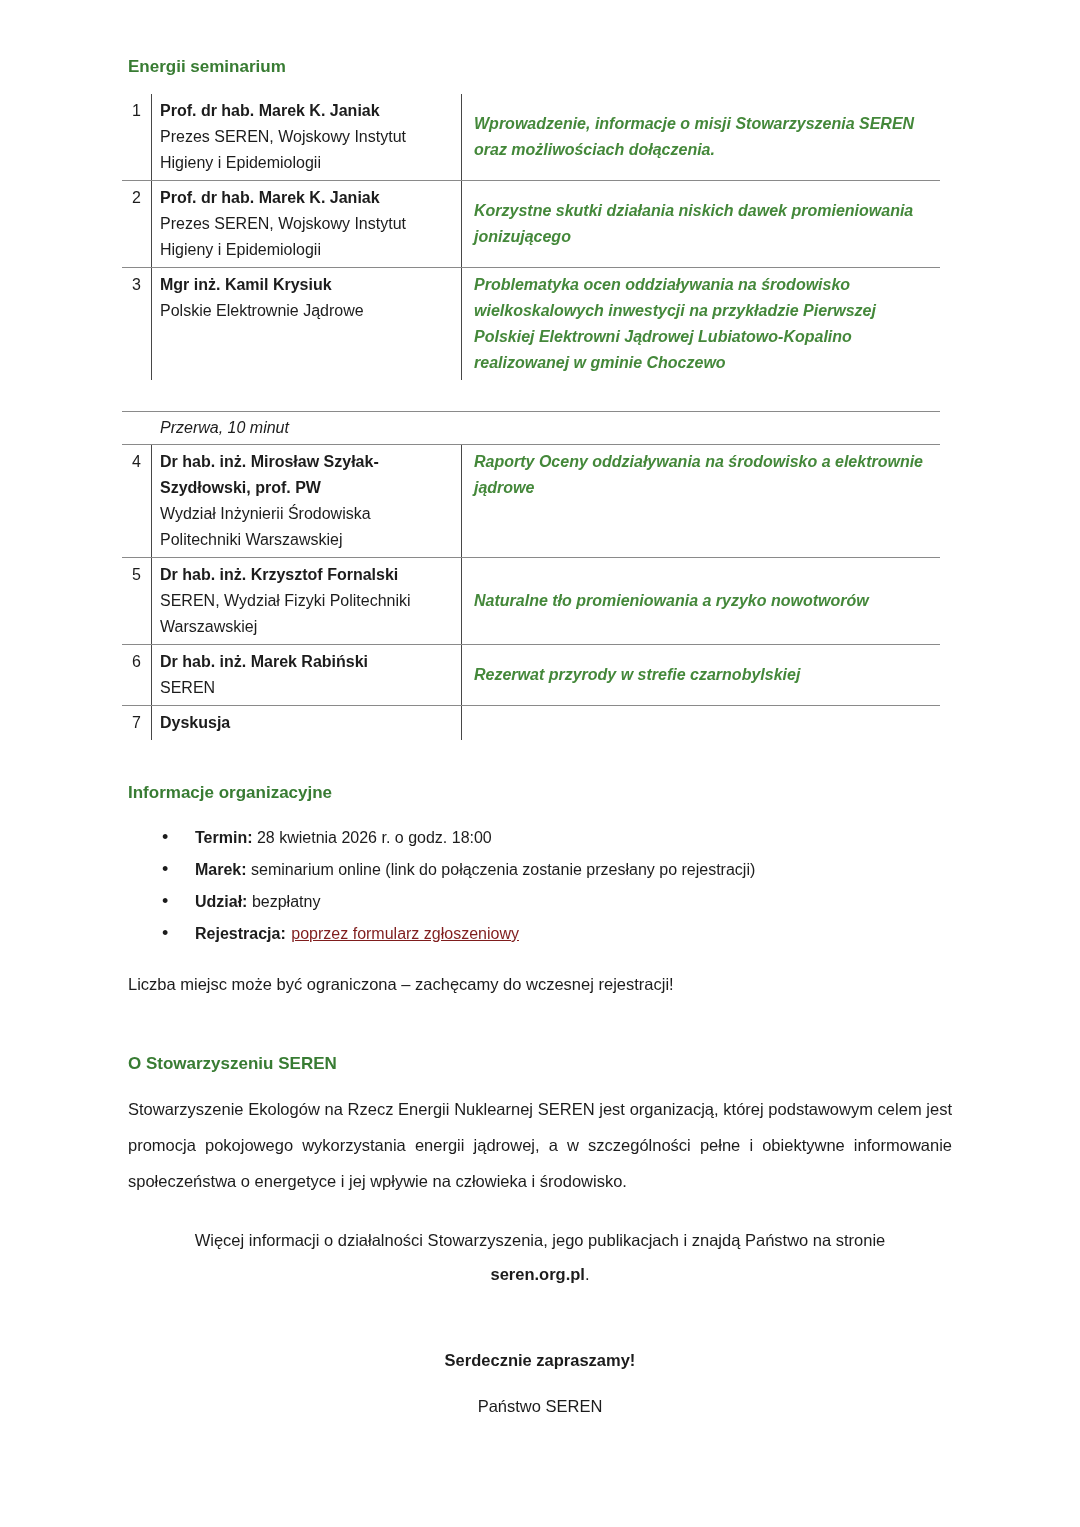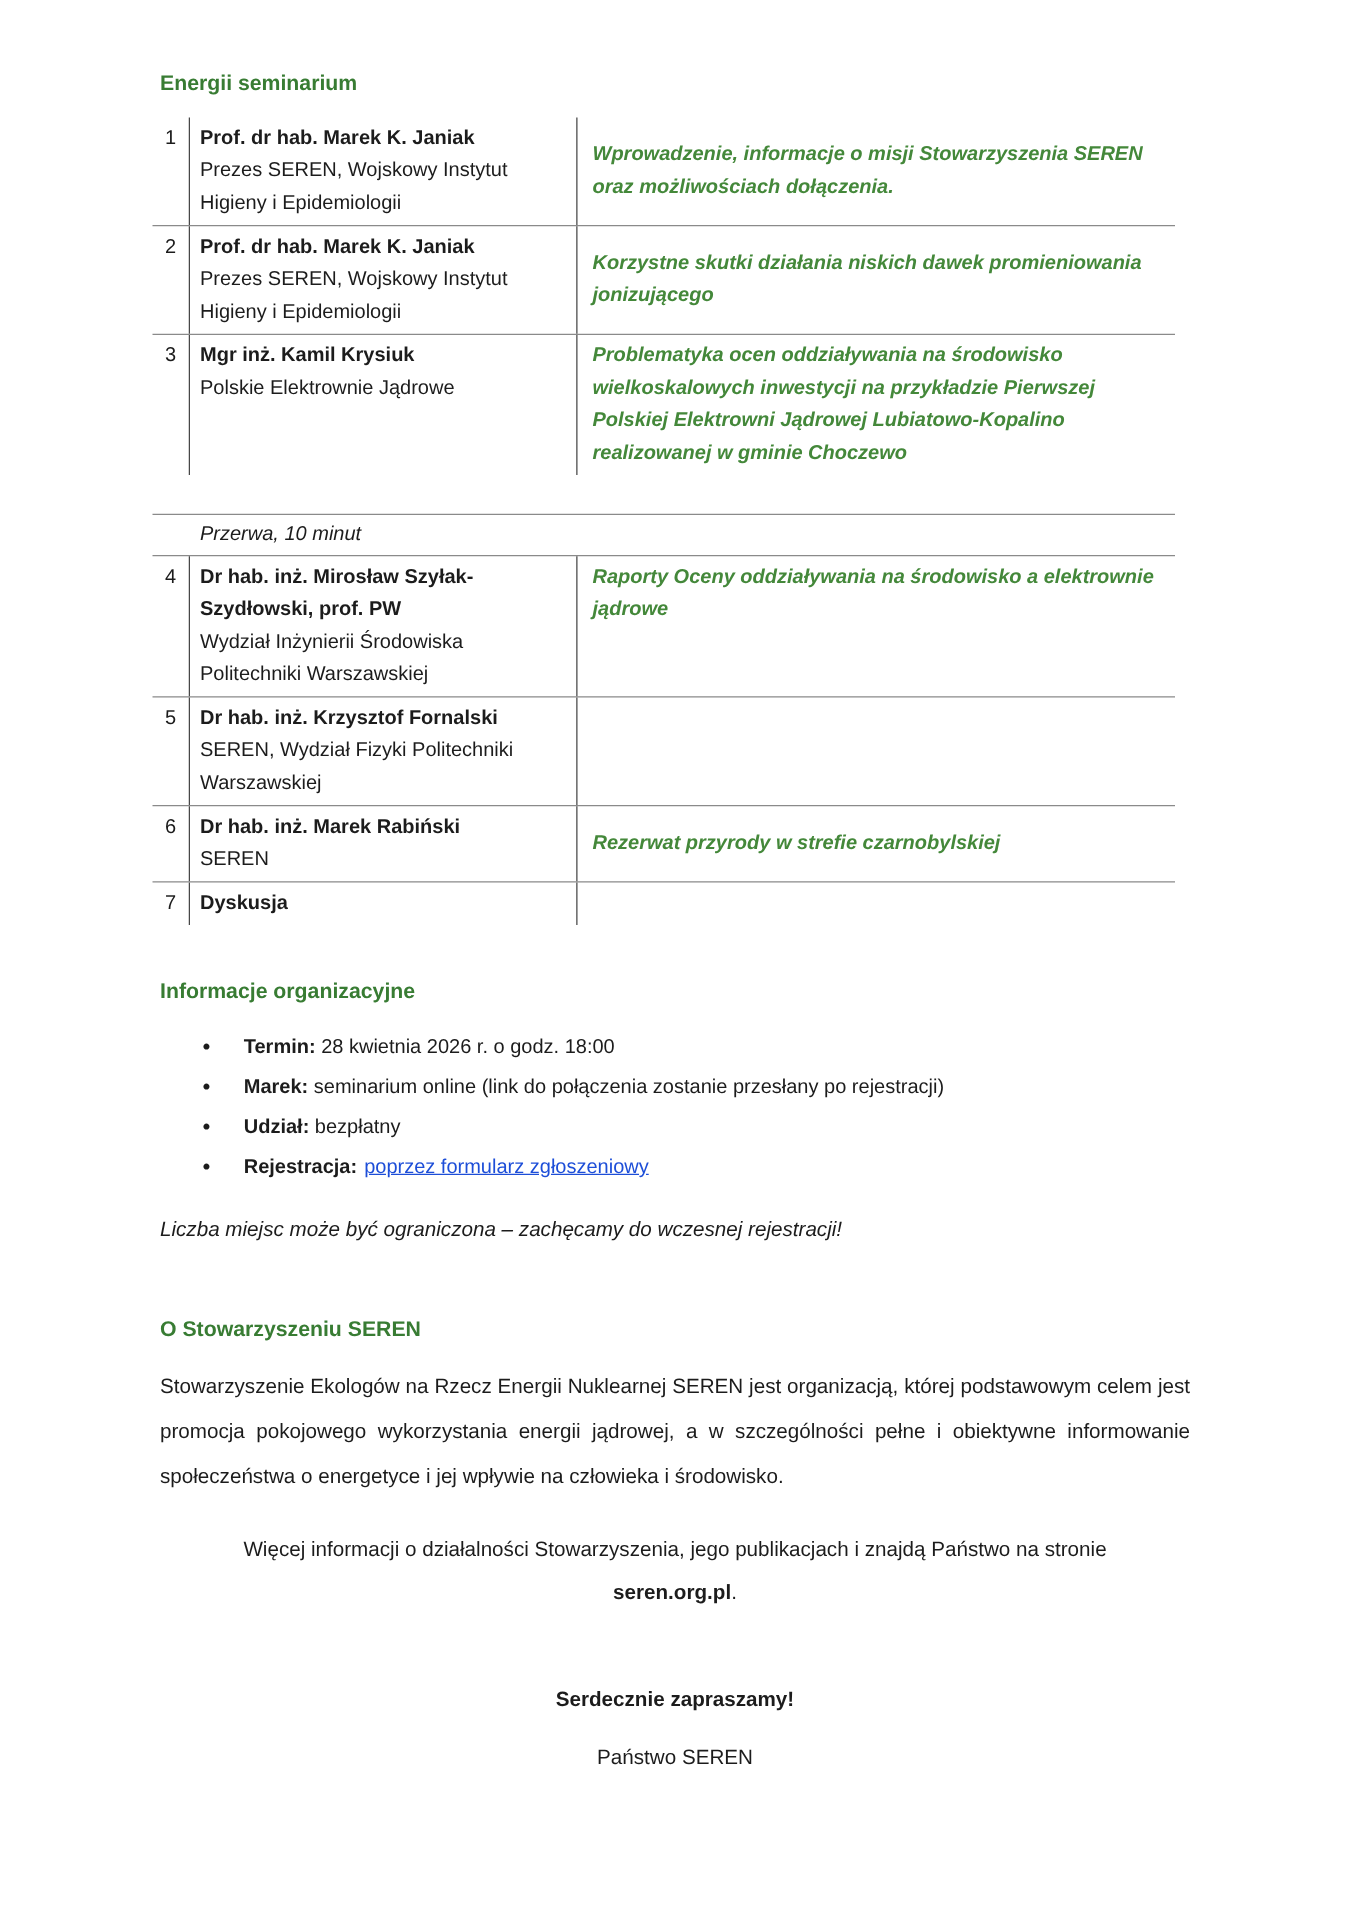--- a/index.html
+++ b/index.html
@@ -96,27 +96,26 @@
   }
   .bullets li::before {
     content: "\2022";
     position: absolute;
     left: 0;
     top: 0;
     font-size: 18px;
   }
   .b-label { font-weight: bold; }
   .link {
-    color: #1d4ed8;
+    color: #7f1d1d;
     text-decoration: underline;
     margin-left: 0.35em;
     cursor: pointer;
   }
   .note {
-    font-style: italic;
     font-size: 16.5px;
     line-height: 34px;
     margin: 18px 0 0 0;
   }
 
   
   .section-about { margin-top: 52px; }
   .about-body {
     font-size: 16.5px;
     line-height: 36px;
@@ -198,20 +197,23 @@
           <span>Raporty Oceny oddziaływania na środowisko a elektrownie jądrowe</span>
         </div>
     </div>
 
     <div class="srow">
       <div class="c-num">5</div>
       <div class="c-speaker">
         <div class="sp-name">Dr hab. inż. Krzysztof Fornalski</div>
         <div class="sp-aff">SEREN, Wydział Fizyki Politechniki Warszawskiej</div>
       </div>
+      <div class="c-topic">
+          <span>Naturalne tło promieniowania a ryzyko nowotworów</span>
+        </div>
     </div>
 
     <div class="srow">
       <div class="c-num">6</div>
       <div class="c-speaker">
         <div class="sp-name">Dr hab. inż. Marek Rabiński</div>
         <div class="sp-aff">SEREN</div>
       </div>
       <div class="c-topic">
           <span>Rezerwat przyrody w strefie czarnobylskiej</span>

